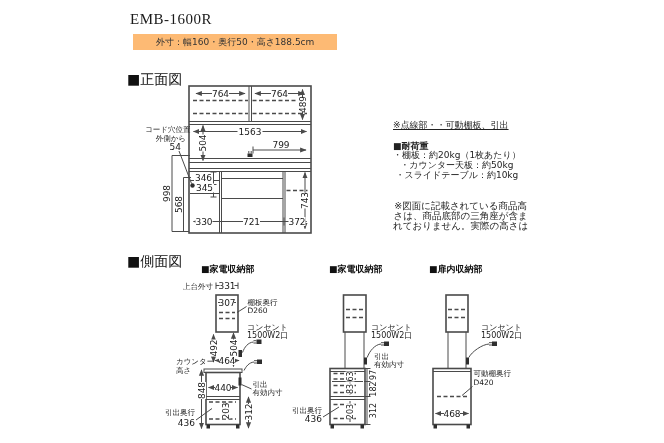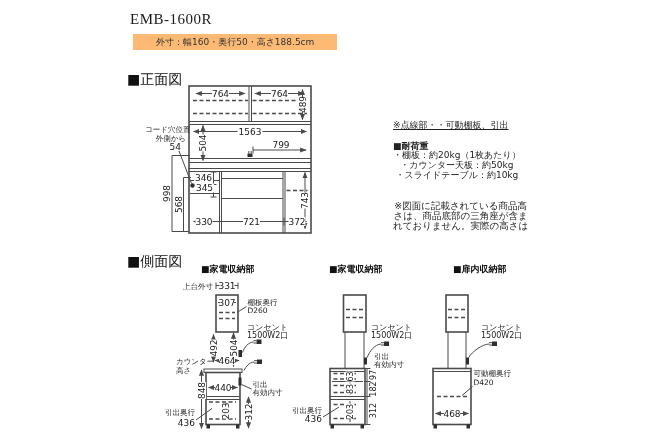--- a/index.html
+++ b/index.html
@@ -8,21 +8,21 @@
   .abs{position:absolute;white-space:nowrap;text-align:center;}
   #title{left:130px;top:11px;font-family:"Liberation Serif","DejaVu Serif",serif;font-size:15px;letter-spacing:.5px;}
   #subtitle{left:133px;top:34px;height:16px;line-height:16px;background:#fdba74;color:#333;
             font-size:9px;padding:0 23px;}
   .sec-h{font-size:14px;font-weight:normal;color:#111;}
   #front-h{left:127px;top:71px;}
   #side-h{left:127px;top:253px;}
   .sub-h{font-size:9px;font-weight:bold;color:#111;}
   #sub1{left:201px;top:263px;}
   #sub2{left:329px;top:263px;}
-  #sub3{left:429px;top:263px;margin-left:24px;}
+  #sub3{left:429px;top:263px;}
   #notes{left:393px;top:119px;width:170px;font-size:9px;color:#222;}
   #note-dotted{left:0;top:0;text-decoration:underline;}
   #load-title{left:0;top:21px;font-weight:bold;}
   #load-items{left:0;top:31px;line-height:10px;}
   #height-note{left:0;top:82px;line-height:10px;font-size:9.5px;}
   svg{position:absolute;left:0;top:0;}
   svg text{font-family:"DejaVu Sans","Liberation Sans",sans-serif;fill:#1a1a1a;}
   .s{stroke:#4a4a4a;stroke-width:1;fill:none;}
   .t{stroke-width:1.6;}
   .d{stroke-width:1.3;stroke-dasharray:4 2.5;}

